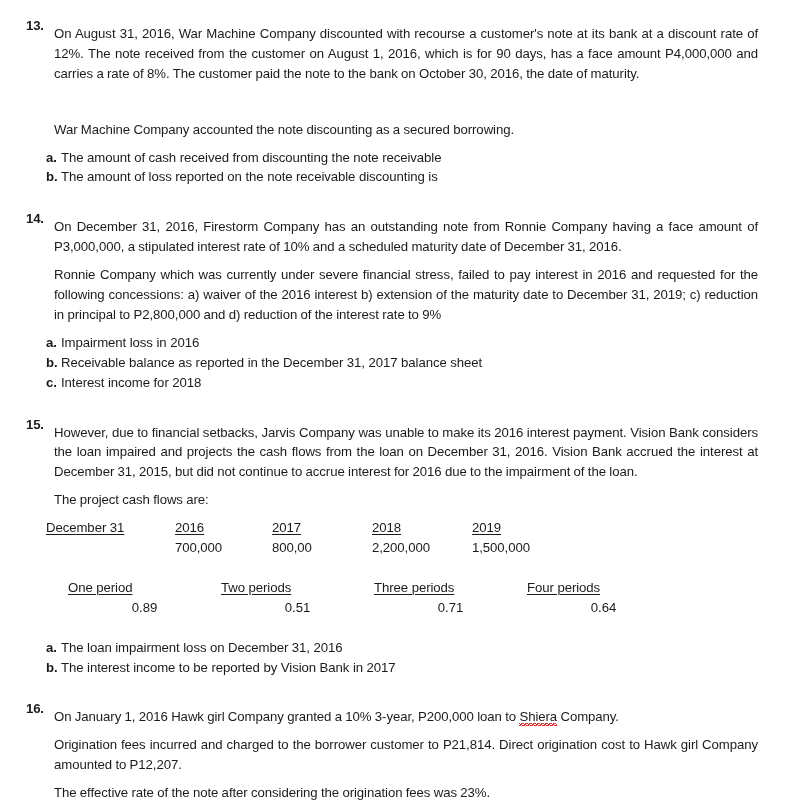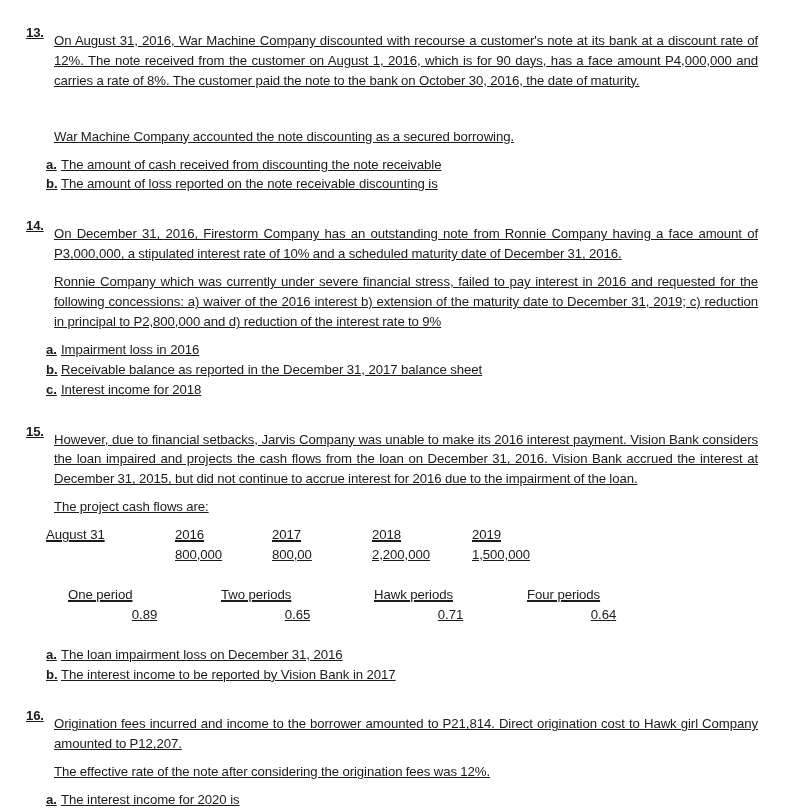--- a/index.html
+++ b/index.html
@@ -14,22 +14,21 @@
     overflow: hidden;
     font-family: "Liberation Sans", "DejaVu Sans", sans-serif;
     color: #1b1b1b;
     -webkit-font-smoothing: antialiased;
   }
   .page {
     position: relative;
     width: 796px;
     height: 809px;
     box-sizing: border-box;
-    padding: 23px 30px 0 26px;
-    text-decoration: underline;
+    padding: 16px 30px 0 26px;
   }
 
   
   .problem {
     display: flex;
     align-items: flex-start;
   }
   .problem-number {
     flex: 0 0 auto;
     width: 20px;
@@ -177,67 +176,67 @@
   <div class="problem">
     <div class="problem-number">15.</div>
     <div class="problem-body">
       <p class="para">However, due to financial setbacks, Jarvis Company was unable to make its 2016 interest payment. Vision Bank considers the loan impaired and projects the cash flows from the loan on December 31, 2016. Vision Bank accrued the interest at December 31, 2015, but did not continue to accrue interest for 2016 due to the impairment of the loan.</p>
       <p class="para nowrap-left">The project cash flows are:</p>
 
       <table class="flow-table">
         <tbody>
             <tr>
           <td class="cf-c0">
-            <span class="u">August 31</span>
+            <span class="u">December 31</span>
           </td>
           <td class="cf-c1">
             <span class="u">2016</span>
           </td>
           <td class="cf-c2">
             <span class="u">2017</span>
           </td>
           <td class="cf-c3">
             <span class="u">2018</span>
           </td>
           <td class="cf-c4">
             <span class="u">2019</span>
           </td>
         </tr>
         <tr>
           <td class="cf-c0"></td>
-          <td class="cf-c1 cf-num">800,000</td>
+          <td class="cf-c1 cf-num">700,000</td>
           <td class="cf-c2 cf-num">800,00</td>
           <td class="cf-c3 cf-num">2,200,000</td>
           <td class="cf-c4 cf-num">1,500,000</td>
         </tr>
       </tbody>
         </table>
 
       <div class="spacer-line"></div>
 
 
       <table class="flow-table pv-table">
         <tbody>
             <tr>
           <td class="pv-h pv-hcell">
             <span class="u">One period</span>
           </td>
           <td class="pv-h pv-hcell">
             <span class="u">Two periods</span>
           </td>
           <td class="pv-h pv-hcell">
-            <span class="u">Hawk periods</span>
+            <span class="u">Three periods</span>
           </td>
           <td class="pv-h pv-hcell">
             <span class="u">Four periods</span>
           </td>
         </tr>
         <tr>
           <td class="pv-h pv-center">0.89</td>
-          <td class="pv-h pv-center">0.65</td>
+          <td class="pv-h pv-center">0.51</td>
           <td class="pv-h pv-center">0.71</td>
           <td class="pv-h pv-center">0.64</td>
         </tr>
       </tbody>
         </table>
 
       <div class="spacer-line"></div>
 
       <div class="subitem">
         <span class="subitem-marker">a.</span>
@@ -248,22 +247,23 @@
         <span class="subitem-text">The interest income to be reported by Vision Bank in 2017</span>
       </div>
     </div>
   </div>
 
   <div class="spacer-block"></div>
 
   <div class="problem">
     <div class="problem-number">16.</div>
     <div class="problem-body">
-      <p class="para">Origination fees incurred and income to the borrower amounted to P21,814. Direct origination cost to Hawk girl Company amounted to P12,207.</p>
-      <p class="para nowrap-left">The effective rate of the note after considering the origination fees was 12%.</p>
+      <p class="para nowrap-left"><span>On January 1, 2016 Hawk girl Company granted a 10% 3-year, P200,000 loan to </span><span class="spell">Shiera</span><span> Company.</span></p>
+      <p class="para">Origination fees incurred and charged to the borrower customer to P21,814. Direct origination cost to Hawk girl Company amounted to P12,207.</p>
+      <p class="para nowrap-left">The effective rate of the note after considering the origination fees was 23%.</p>
       <div class="subitem">
         <span class="subitem-marker">a.</span>
         <span class="subitem-text">The interest income for 2020 is</span>
       </div>
       <div class="subitem">
         <span class="subitem-marker">b.</span>
         <span class="subitem-text">The carrying amount of the loan at December 31, 2016 is</span>
       </div>
     </div>
   </div>

